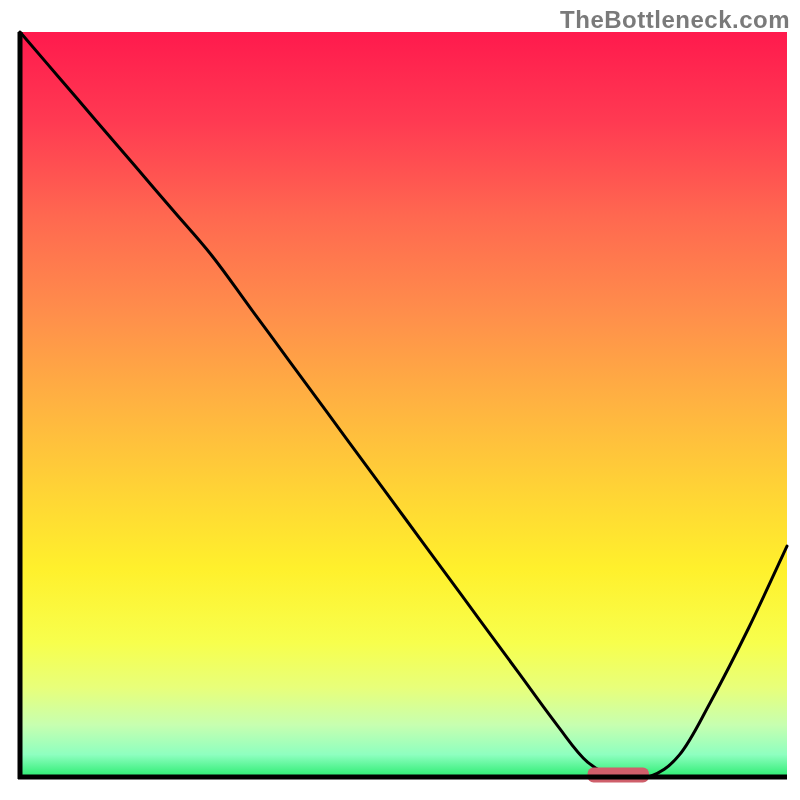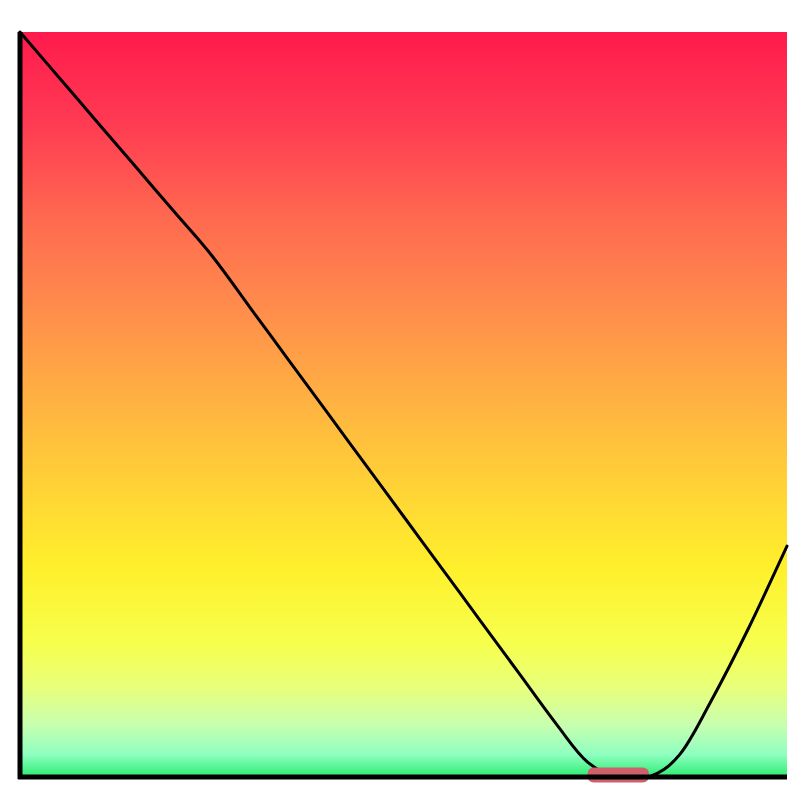--- a/index.html
+++ b/index.html
@@ -27,20 +27,21 @@
     z-index: 10;
   }
   svg {
     display: block;
   }
 </style>
 </head>
 <body>
 
 <div class="chart-container">
+  <div class="watermark">TheBottleneck.com</div>
   <svg id="chart-svg" width="800" height="800" viewBox="0 0 800 800">
     <defs>
       <linearGradient id="bg-grad" x1="0" y1="0" x2="0" y2="1">
           <stop offset="0%" stop-color="#ff1a4d"></stop>
           <stop offset="12%" stop-color="#ff3a52"></stop>
           <stop offset="25%" stop-color="#ff6950"></stop>
           <stop offset="38%" stop-color="#ff8f4b"></stop>
           <stop offset="50%" stop-color="#ffb341"></stop>
           <stop offset="62%" stop-color="#ffd535"></stop>
           <stop offset="72%" stop-color="#fff02c"></stop>

